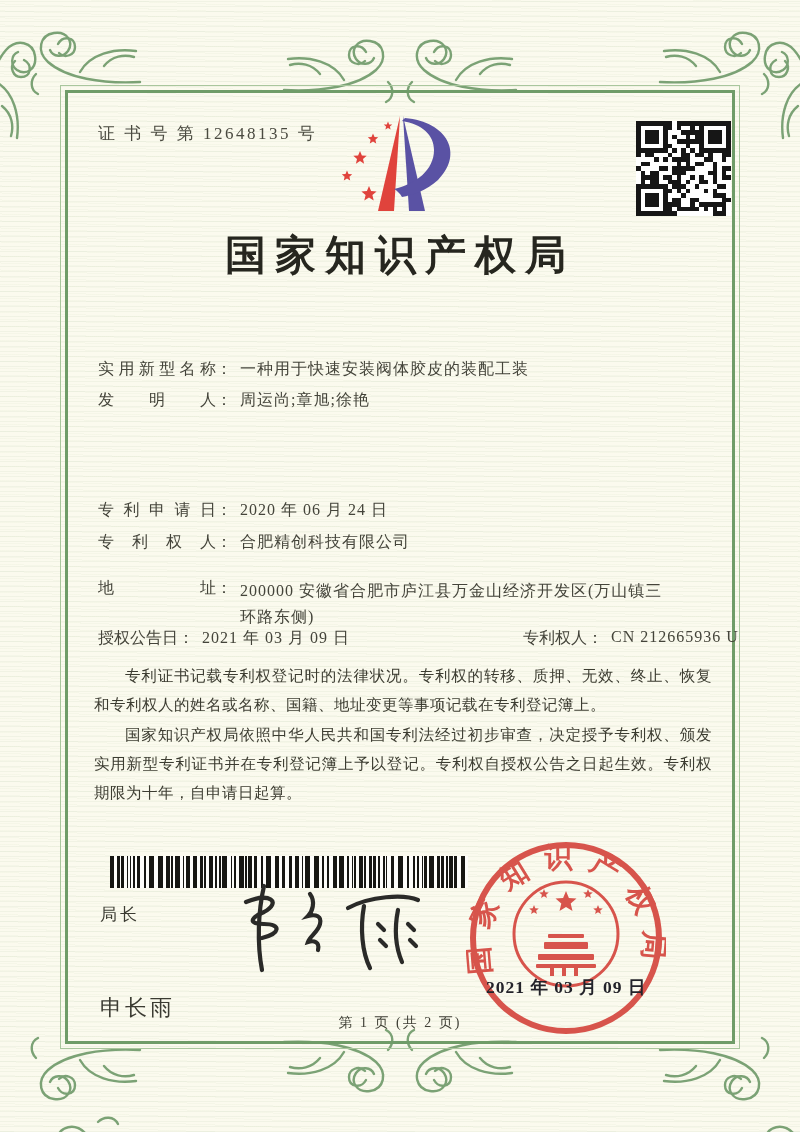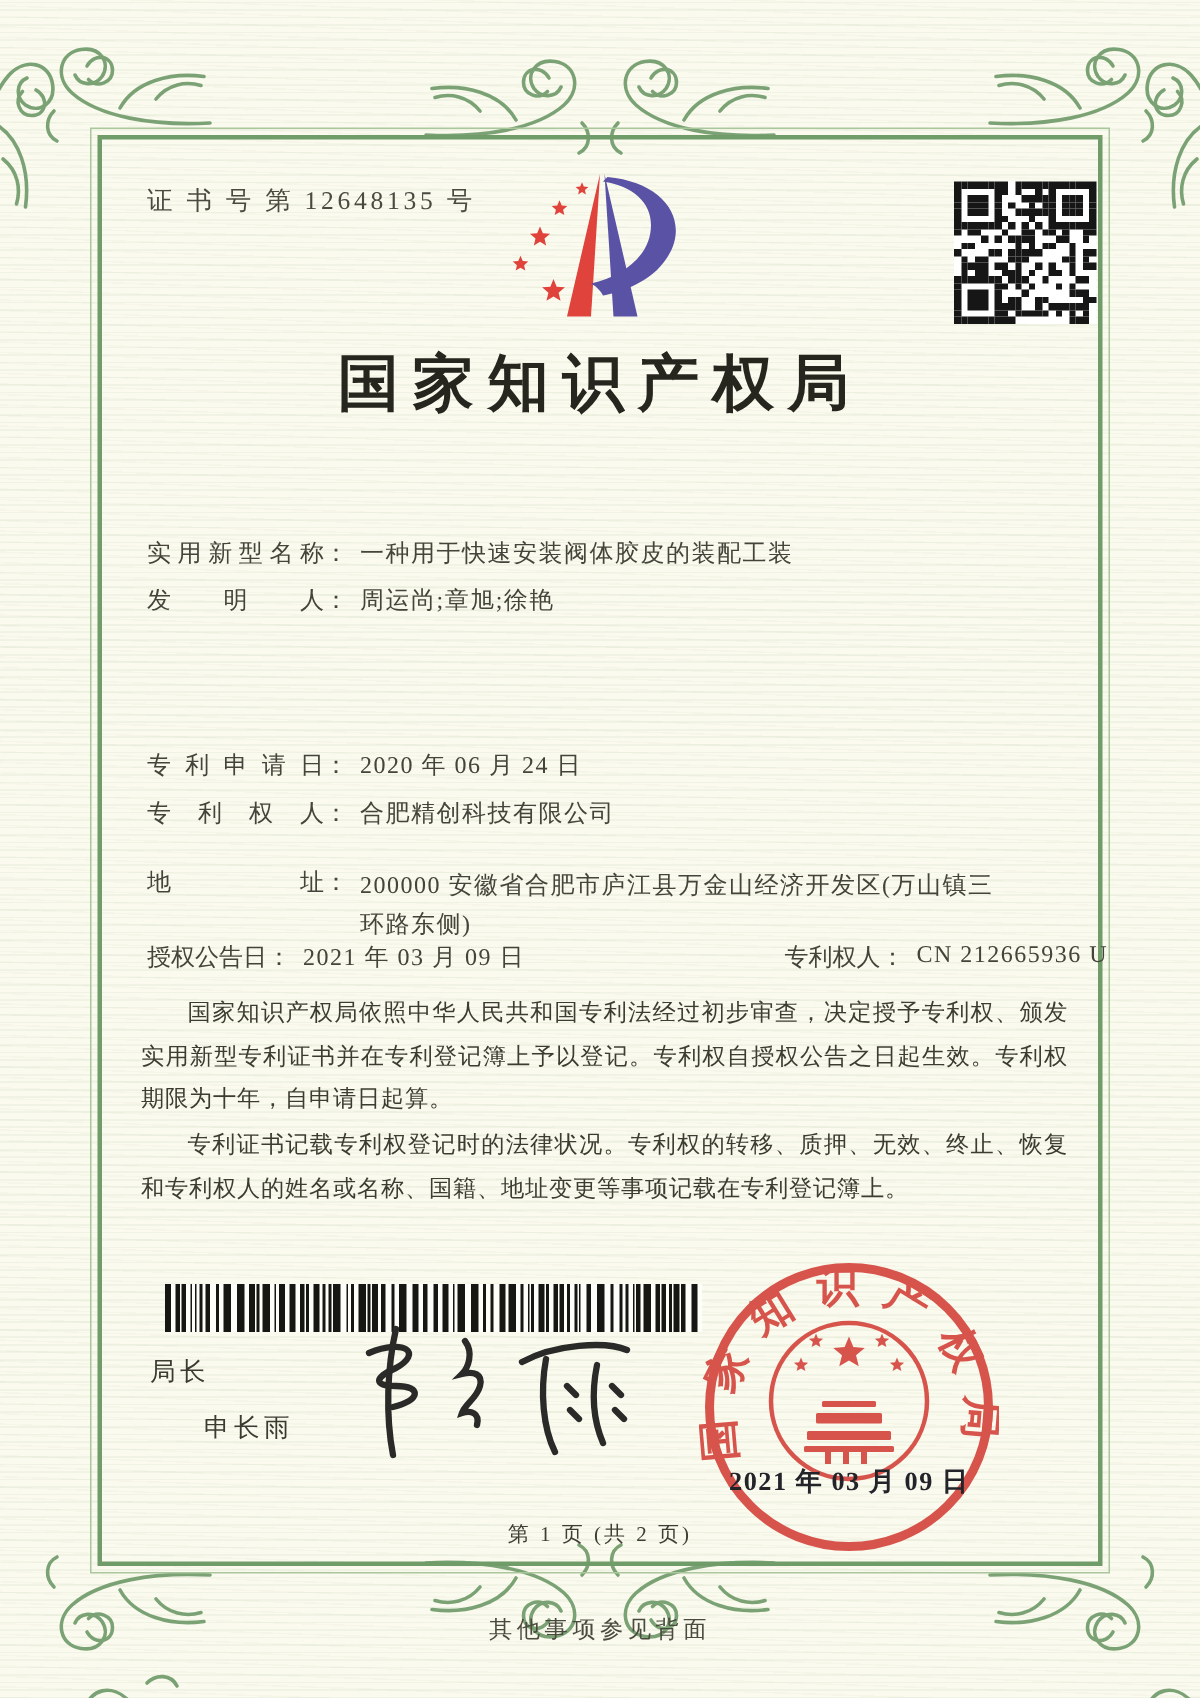--- a/index.html
+++ b/index.html
@@ -33,21 +33,21 @@
   #f-grant-no{left:425px;top:0;position:absolute;}
   
   #paras{left:94px;top:662px;width:618px;font-size:15.5px;line-height:1.85;color:#3c3c31;
          letter-spacing:0.5px;text-align:justify;}
   #paras p{margin:0 0 2px 0;text-indent:2em;}
   
   #barcode{left:110px;top:856px;width:358px;height:32px;background:#fdfdfa;display:flex;align-items:stretch;overflow:hidden;}
   #barcode i{display:block;background:#161612;height:100%;}
   
   #director-title{left:100px;top:903px;font-size:17px;color:#3b3b32;letter-spacing:3px;}
-  #director-name{left:100px;top:940px;font-size:17px;color:#3b3b32;letter-spacing:3px;margin-left:36px;}
+  #director-name{left:100px;top:993px;font-size:22px;color:#3b3b32;letter-spacing:3px;}
   #signature{left:212px;top:872px;width:215px;height:105px;}
   
   #seal{left:466px;top:838px;width:200px;height:200px;opacity:.92;}
   #seal-date{left:486px;top:975px;font-size:17.5px;color:#23232a;letter-spacing:1px;font-weight:600;}
   
   #page-num{left:0;top:1014px;width:800px;text-align:center;font-size:14px;color:#3e3e34;letter-spacing:2px;}
   #back-note{left:0;top:1076px;width:800px;text-align:center;font-size:15.5px;color:#4a4a3e;letter-spacing:3px;}
 </style>
 </head>
 <body>
@@ -358,22 +358,22 @@
     <span class="flabel">地址</span><span class="fcolon">：</span><span class="fvalue wrap">200000 安徽省合肥市庐江县万金山经济开发区(万山镇三环路东侧)</span>
   </div>
   <div class="abs field" style="top:628px;width:612px">
     <span>授权公告日</span><span>：</span><span class="fvalue">2021 年 03 月 09 日</span>
     <span id="f-grant-no">
       <span>专利权人</span><span>：</span><span class="fvalue">CN 212665936 U</span>
     </span>
   </div>
 
   <div id="paras" class="abs">
+    <p>专利证书记载专利权登记时的法律状况。专利权的转移、质押、无效、终止、恢复和专利权人的姓名或名称、国籍、地址变更等事项记载在专利登记簿上。</p>
     <p>国家知识产权局依照中华人民共和国专利法经过初步审查，决定授予专利权、颁发实用新型专利证书并在专利登记簿上予以登记。专利权自授权公告之日起生效。专利权期限为十年，自申请日起算。</p>
-    <p>专利证书记载专利权登记时的法律状况。专利权的转移、质押、无效、终止、恢复和专利权人的姓名或名称、国籍、地址变更等事项记载在专利登记簿上。</p>
   </div>
 
   <div id="barcode" class="abs">
       <i style="width:4px;margin-right:3px"></i>
       <i style="width:3px;margin-right:1px"></i>
       <i style="width:3px;margin-right:3px"></i>
       <i style="width:1px;margin-right:2px"></i>
       <i style="width:1px;margin-right:2px"></i>
       <i style="width:2px;margin-right:2px"></i>
       <i style="width:3px;margin-right:4px"></i>
@@ -469,15 +469,14 @@
       <rect x="82" y="96" width="36" height="4" rx="1"></rect>
       <rect x="70" y="126" width="60" height="4" rx="1"></rect>
       <rect x="84" y="130" width="4" height="8"></rect>
       <rect x="96" y="130" width="4" height="8"></rect>
       <rect x="108" y="130" width="4" height="8"></rect>
     </g>
   </svg>
   <div id="seal-date" class="abs">2021 年 03 月 09 日</div>
 
   <div id="page-num" class="abs">第 1 页 (共 2 页)</div>
-  <div id="back-note" class="abs">其他事项参见背面</div>
 
 </div>
 
 </body></html>

